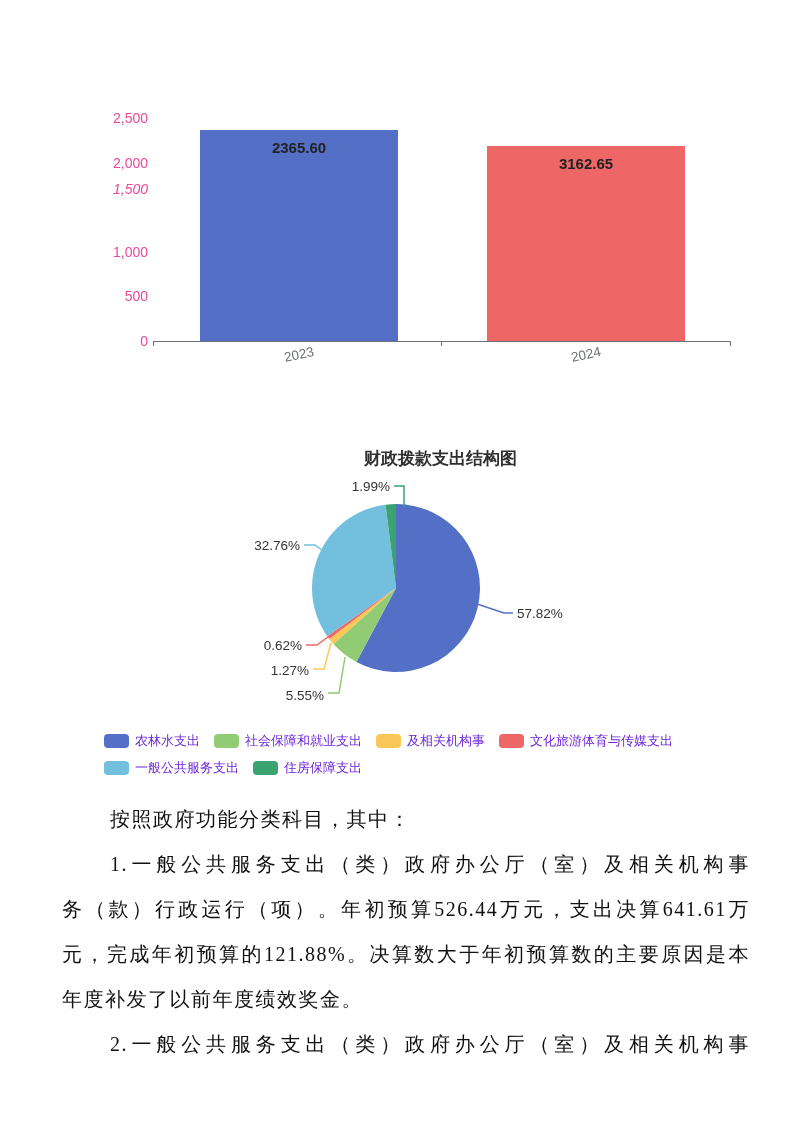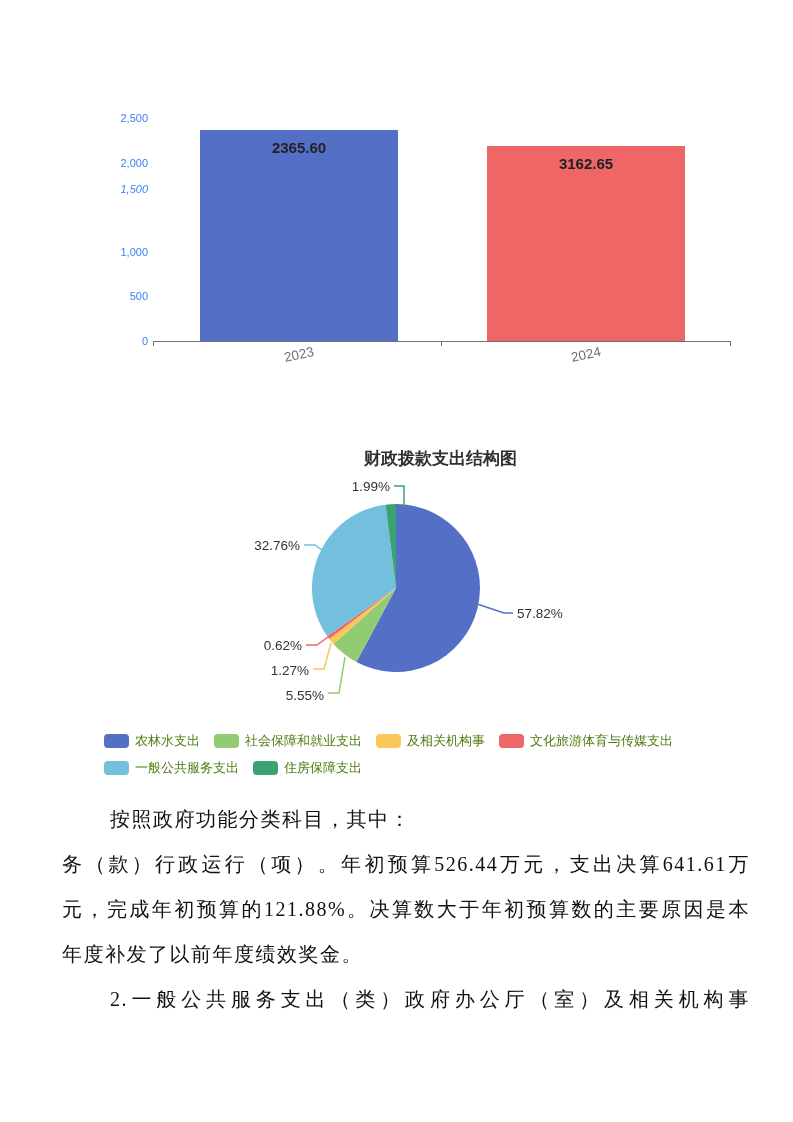--- a/index.html
+++ b/index.html
@@ -9,21 +9,21 @@
   }
   .chart-title{
     position:absolute;left:0;width:793px;text-align:center;
     font-size:17px;font-weight:700;color:#2f2f2f;
     font-family:"Liberation Sans",sans-serif;
   }
   #bar-title{top:56px;}
   #pie-title{top:447px;margin-left:44px;}
   .ytick{
     position:absolute;width:80px;left:68px;text-align:right;
-    font-size:11px;color:#3b82f6;line-height:18px;
+    font-size:14px;color:#ec4899;line-height:18px;
   }
   .axis-line{
     position:absolute;left:153px;top:341px;width:578px;height:1px;
     background:#6e7079;
   }
   .axis-tick{
     position:absolute;top:341px;width:1px;height:5px;background:#6e7079;
   }
   .bar{position:absolute;}
   .bar-value{
@@ -37,21 +37,21 @@
   #pie-svg{position:absolute;left:0;top:440px;}
   #legend{
     position:absolute;left:104px;top:733px;width:596px;
     display:flex;flex-wrap:wrap;column-gap:14px;row-gap:11px;
     align-items:center;
   }
   .legend-item{display:flex;align-items:center;height:16px;}
   .legend-swatch{
     width:25px;height:14px;border-radius:4px;margin-right:6px;flex:none;
   }
-  .legend-label{font-size:13px;color:#4d7c0f;white-space:nowrap;}
+  .legend-label{font-size:13px;color:#6d28d9;white-space:nowrap;}
   #body-text{
     position:absolute;left:62px;top:797px;width:688px;
     font-family:"Liberation Serif","DejaVu Serif",serif;
     color:#111;font-size:20px;
   }
   .bline{line-height:45px;height:45px;letter-spacing:1.5px;overflow:hidden;}
   .bline.indent{text-indent:48px;}
   .bline.jfull{text-align:justify;text-align-last:justify;}
 </style>
 </head>
@@ -130,19 +130,20 @@
         <span class="legend-label">一般公共服务支出</span>
       </div>
       <div class="legend-item">
         <div class="legend-swatch" style="background: rgb(59, 162, 114);"></div>
         <span class="legend-label">住房保障支出</span>
       </div>
     </div>
 
   <div id="body-text">
       <div class="bline indent">按照政府功能分类科目，其中：</div>
+      <div class="bline indent jfull">1.一般公共服务支出（类）政府办公厅（室）及相关机构事</div>
       <div class="bline jfull">务（款）行政运行（项）。年初预算526.44万元，支出决算641.61万</div>
       <div class="bline jfull">元，完成年初预算的121.88%。决算数大于年初预算数的主要原因是本</div>
       <div class="bline">年度补发了以前年度绩效奖金。</div>
       <div class="bline indent jfull">2.一般公共服务支出（类）政府办公厅（室）及相关机构事</div>
     </div>
 
 </div>
 
 </body></html>

